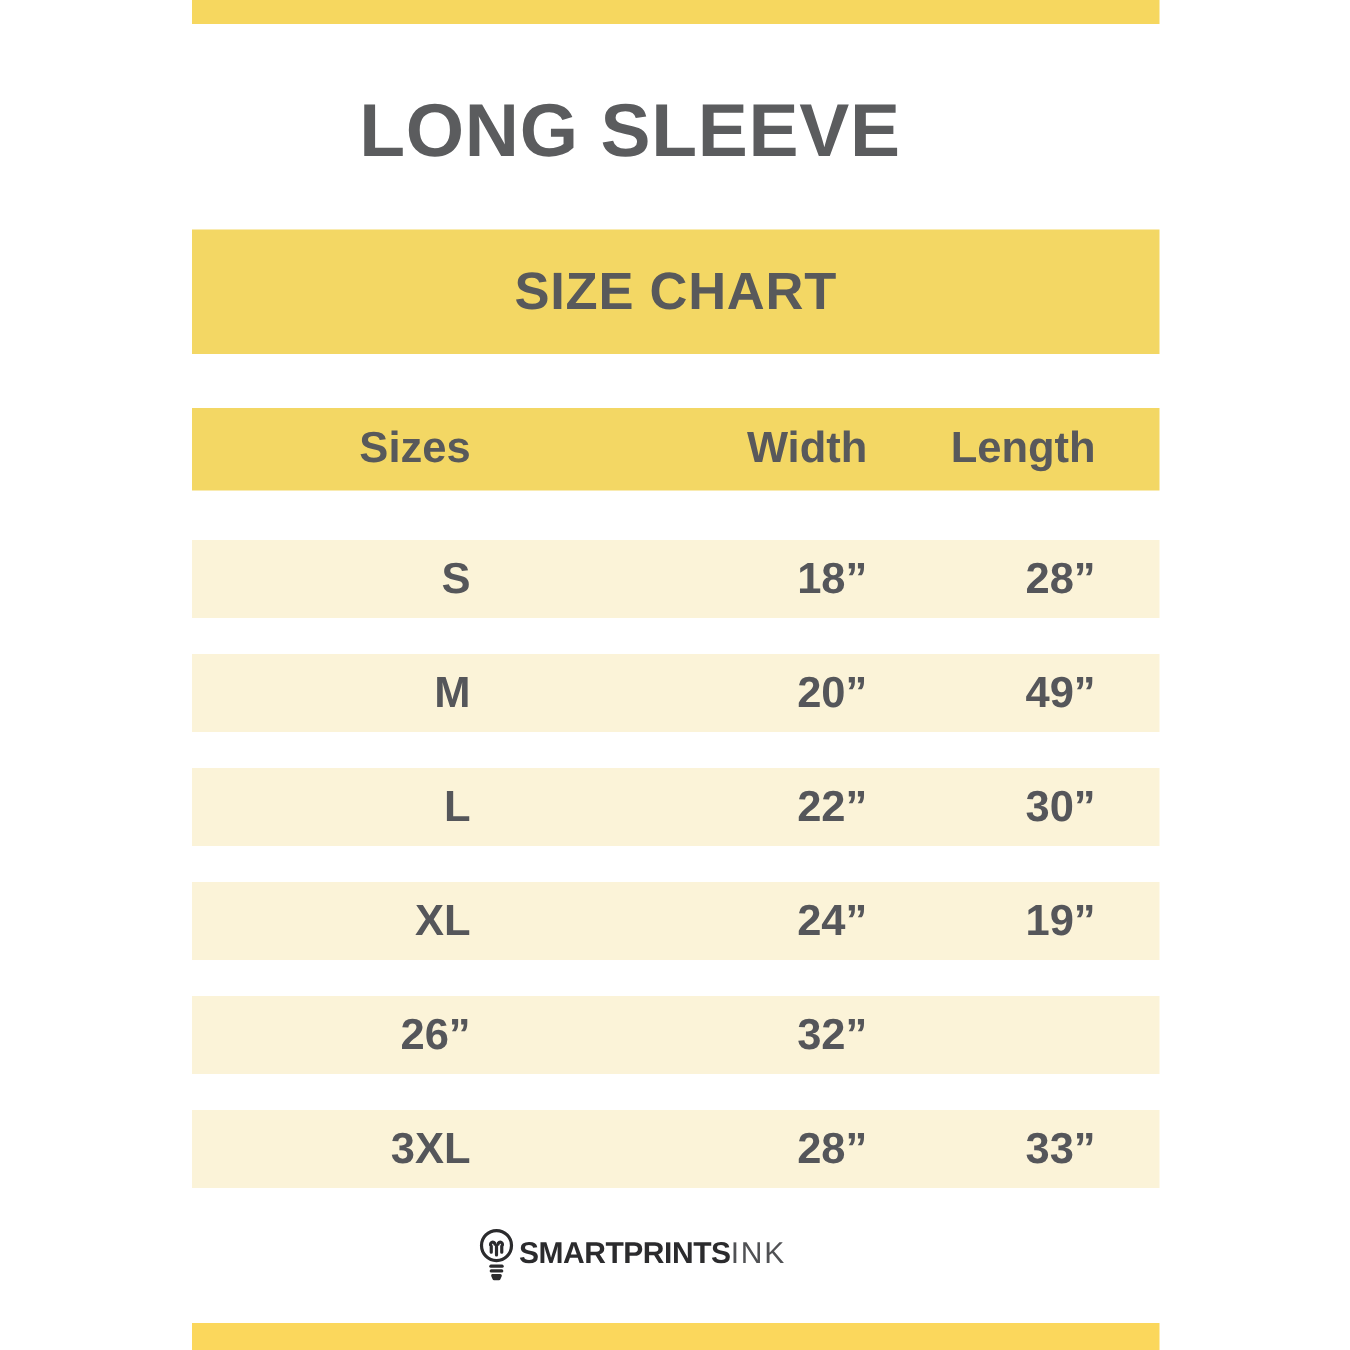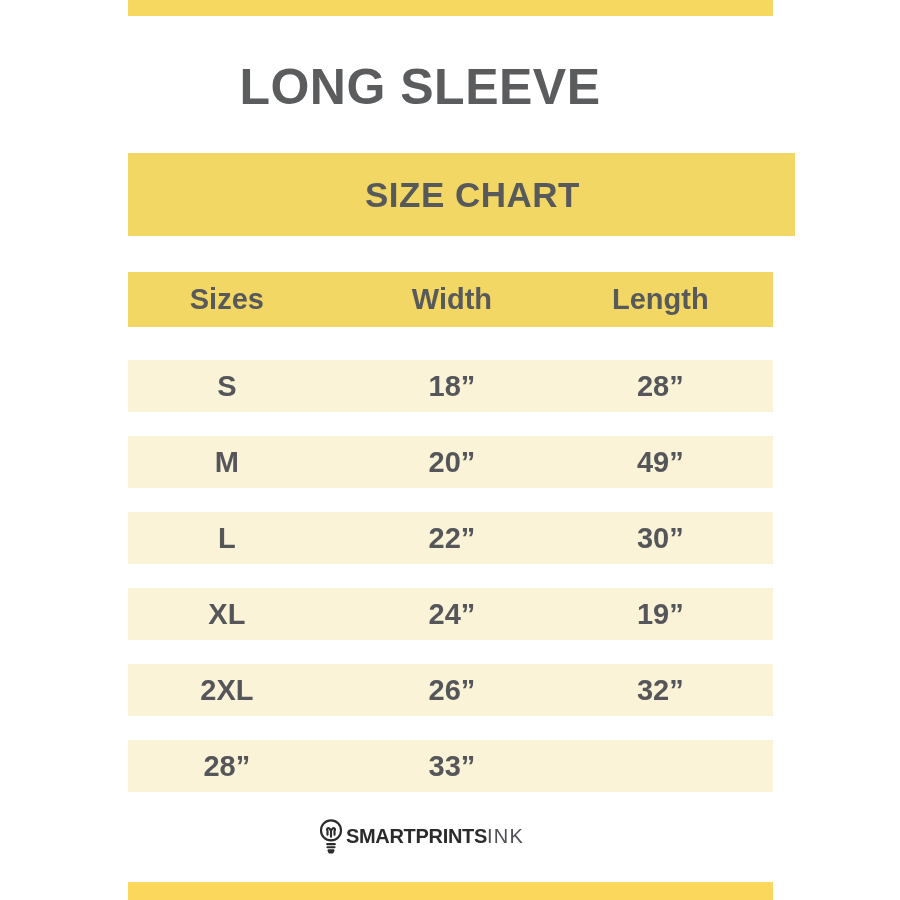--- a/index.html
+++ b/index.html
@@ -24,30 +24,29 @@
     color: #5B5C5E; letter-spacing: 0.5px;
   }
 
   .banner {
     margin: 41px 12px 0 128px;
     width: 645px; height: 83px;
     background: #F3D764;
     display: flex; align-items: center; justify-content: center;
     font-size: 35px; font-weight: bold; color: #58595B;
     letter-spacing: 0.5px;
-    padding-left: 22px;
   }
 
   .grid {
     display: grid;
     grid-template-columns: 28.8% 41% 23.6% 6.6%;
     align-items: center;
   }
   .cell {
-    text-align: center;
+    text-align: right;
     font-weight: bold;
     font-size: 29px;
     color: #55565A;
     margin-left: 12px;
   }
 
   .thead {
     margin: 36px 0 0 128px;
     width: 645px; height: 55px;
     background: #F3D764;
@@ -114,27 +113,27 @@
   </div>
 
   <div class="trow grid">
     <span class="cell">XL</span>
     <span class="cell">24”</span>
     <span class="cell">19”</span>
     <span class="cell"></span>
   </div>
 
   <div class="trow grid">
-    <span class="cell">2XL</span>
     <span class="cell">26”</span>
     <span class="cell">32”</span>
     <span class="cell"></span>
   </div>
 
   <div class="trow grid">
+    <span class="cell">3XL</span>
     <span class="cell">28”</span>
     <span class="cell">33”</span>
     <span class="cell"></span>
   </div>
 
   <div class="logo">
     <span>
       <svg viewBox="0 0 24 30" fill="none" stroke="#2B2B2D" stroke-width="1.7" stroke-linecap="round" stroke-linejoin="round">
         <circle cx="12" cy="10.5" r="8"></circle>
         <path d="M12 15.5 v-5"></path>

